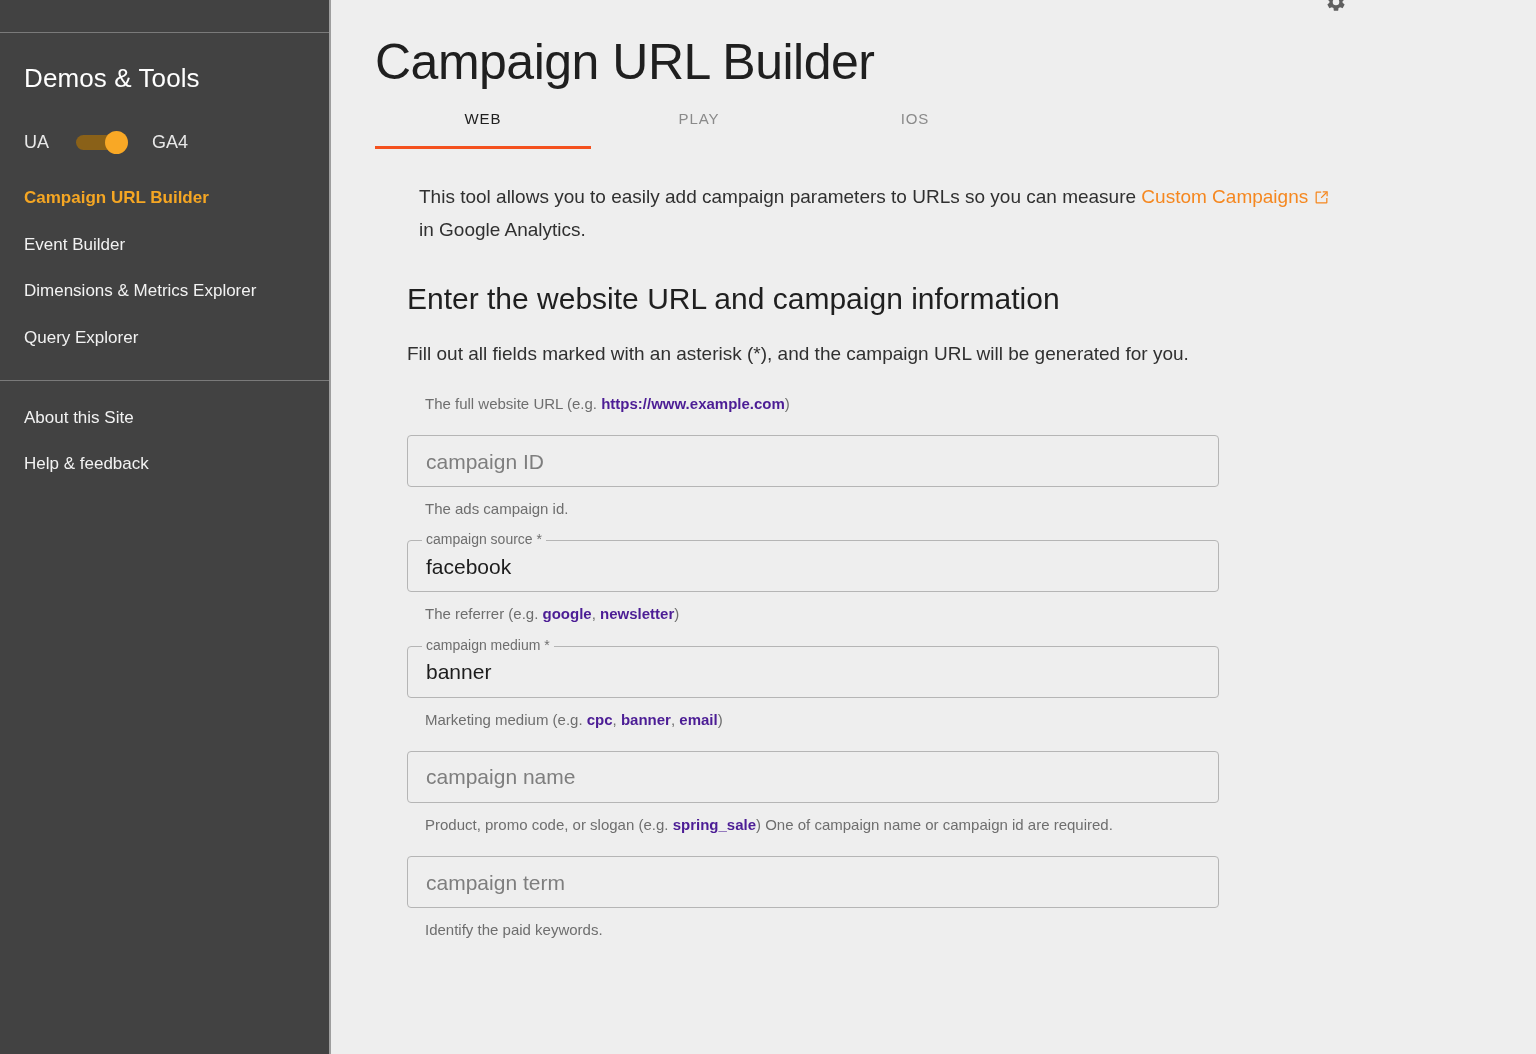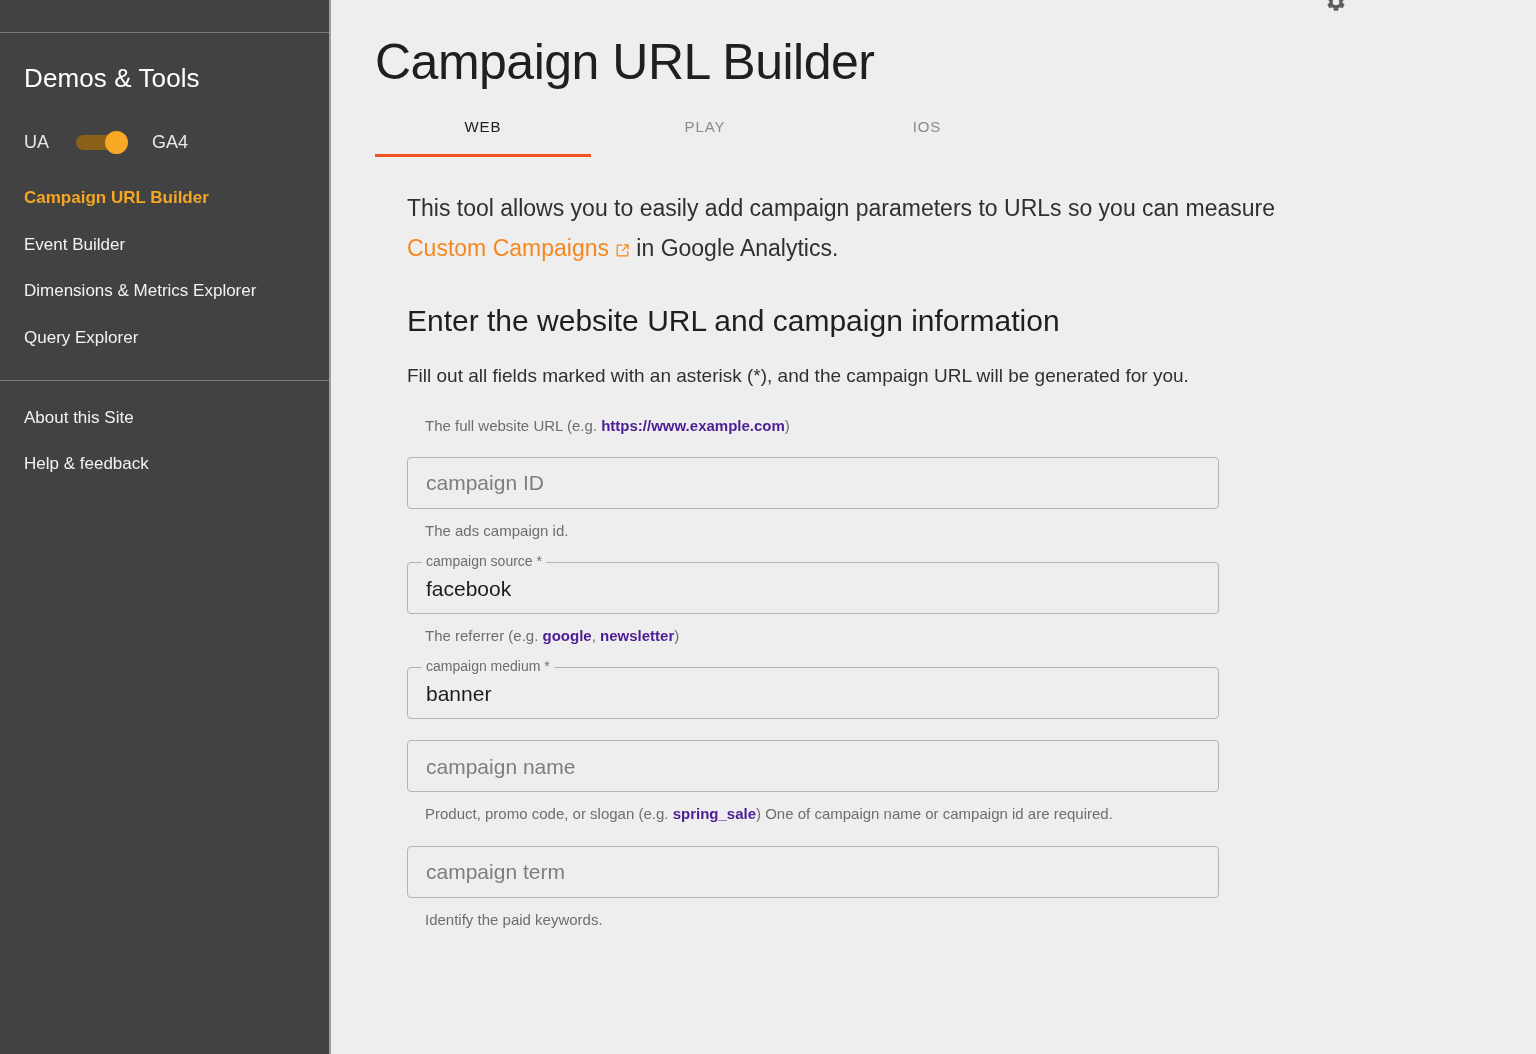--- a/index.html
+++ b/index.html
@@ -116,24 +116,23 @@
     padding: 32px 0 0 44px;
     font-size: 50px;
     font-weight: 400;
     color: #1f1f1f;
     letter-spacing: -0.5px;
     line-height: 1.2;
   }
 
   #tabs {
     display: flex;
-    margin-top: 26px;
+    margin-top: 18px;
     padding-left: 44px;
     position: relative;
-    gap: 6px;
   }
   .tab {
     width: 216px;
     text-align: center;
     font-size: 15px;
     letter-spacing: 0.9px;
     color: #8a8a8a;
     padding-bottom: 22px;
     position: relative;
     cursor: pointer;
@@ -143,22 +142,22 @@
     content: "";
     position: absolute;
     left: 0; right: 0; bottom: 0;
     height: 3px;
     background: #f4511e;
   }
 
   .content { padding: 0 44px 0 76px; }
 
   #intro-paragraph {
-    margin: 32px 0 0 0;
-    font-size: 23px;
+    margin: 32px 0 0 12px;
+    font-size: 19px;
     line-height: 1.72;
     color: #303030;
     max-width: 1110px;
   }
   #intro-link {
     color: #f5871f;
     text-decoration: none;
     cursor: pointer;
   }
   .extlink-icon {
@@ -303,20 +302,21 @@
               <span class="notch-label">campaign source *</span>
               <span class="field-text">facebook</span>
             </div>
             <div class="helper"><span>The referrer (e.g. </span><b>google</b><span>, </span><b>newsletter</b><span>)</span></div>
           </div>
           <div class="field-block">
             <div class="mdc-field">
               <span class="notch-label">campaign medium *</span>
               <span class="field-text">banner</span>
             </div>
+            <div class="helper"><span>Marketing medium (e.g. </span><b>cpc</b><span>, </span><b>banner</b><span>, </span><b>email</b><span>)</span></div>
           </div>
           <div class="field-block">
             <div class="mdc-field">
               <span class="field-text placeholder">campaign name</span>
             </div>
             <div class="helper"><span>Product, promo code, or slogan (e.g. </span><b>spring_sale</b><span>) One of campaign name or campaign id are required.</span></div>
           </div>
           <div class="field-block">
             <div class="mdc-field">
               <span class="field-text placeholder">campaign term</span>

